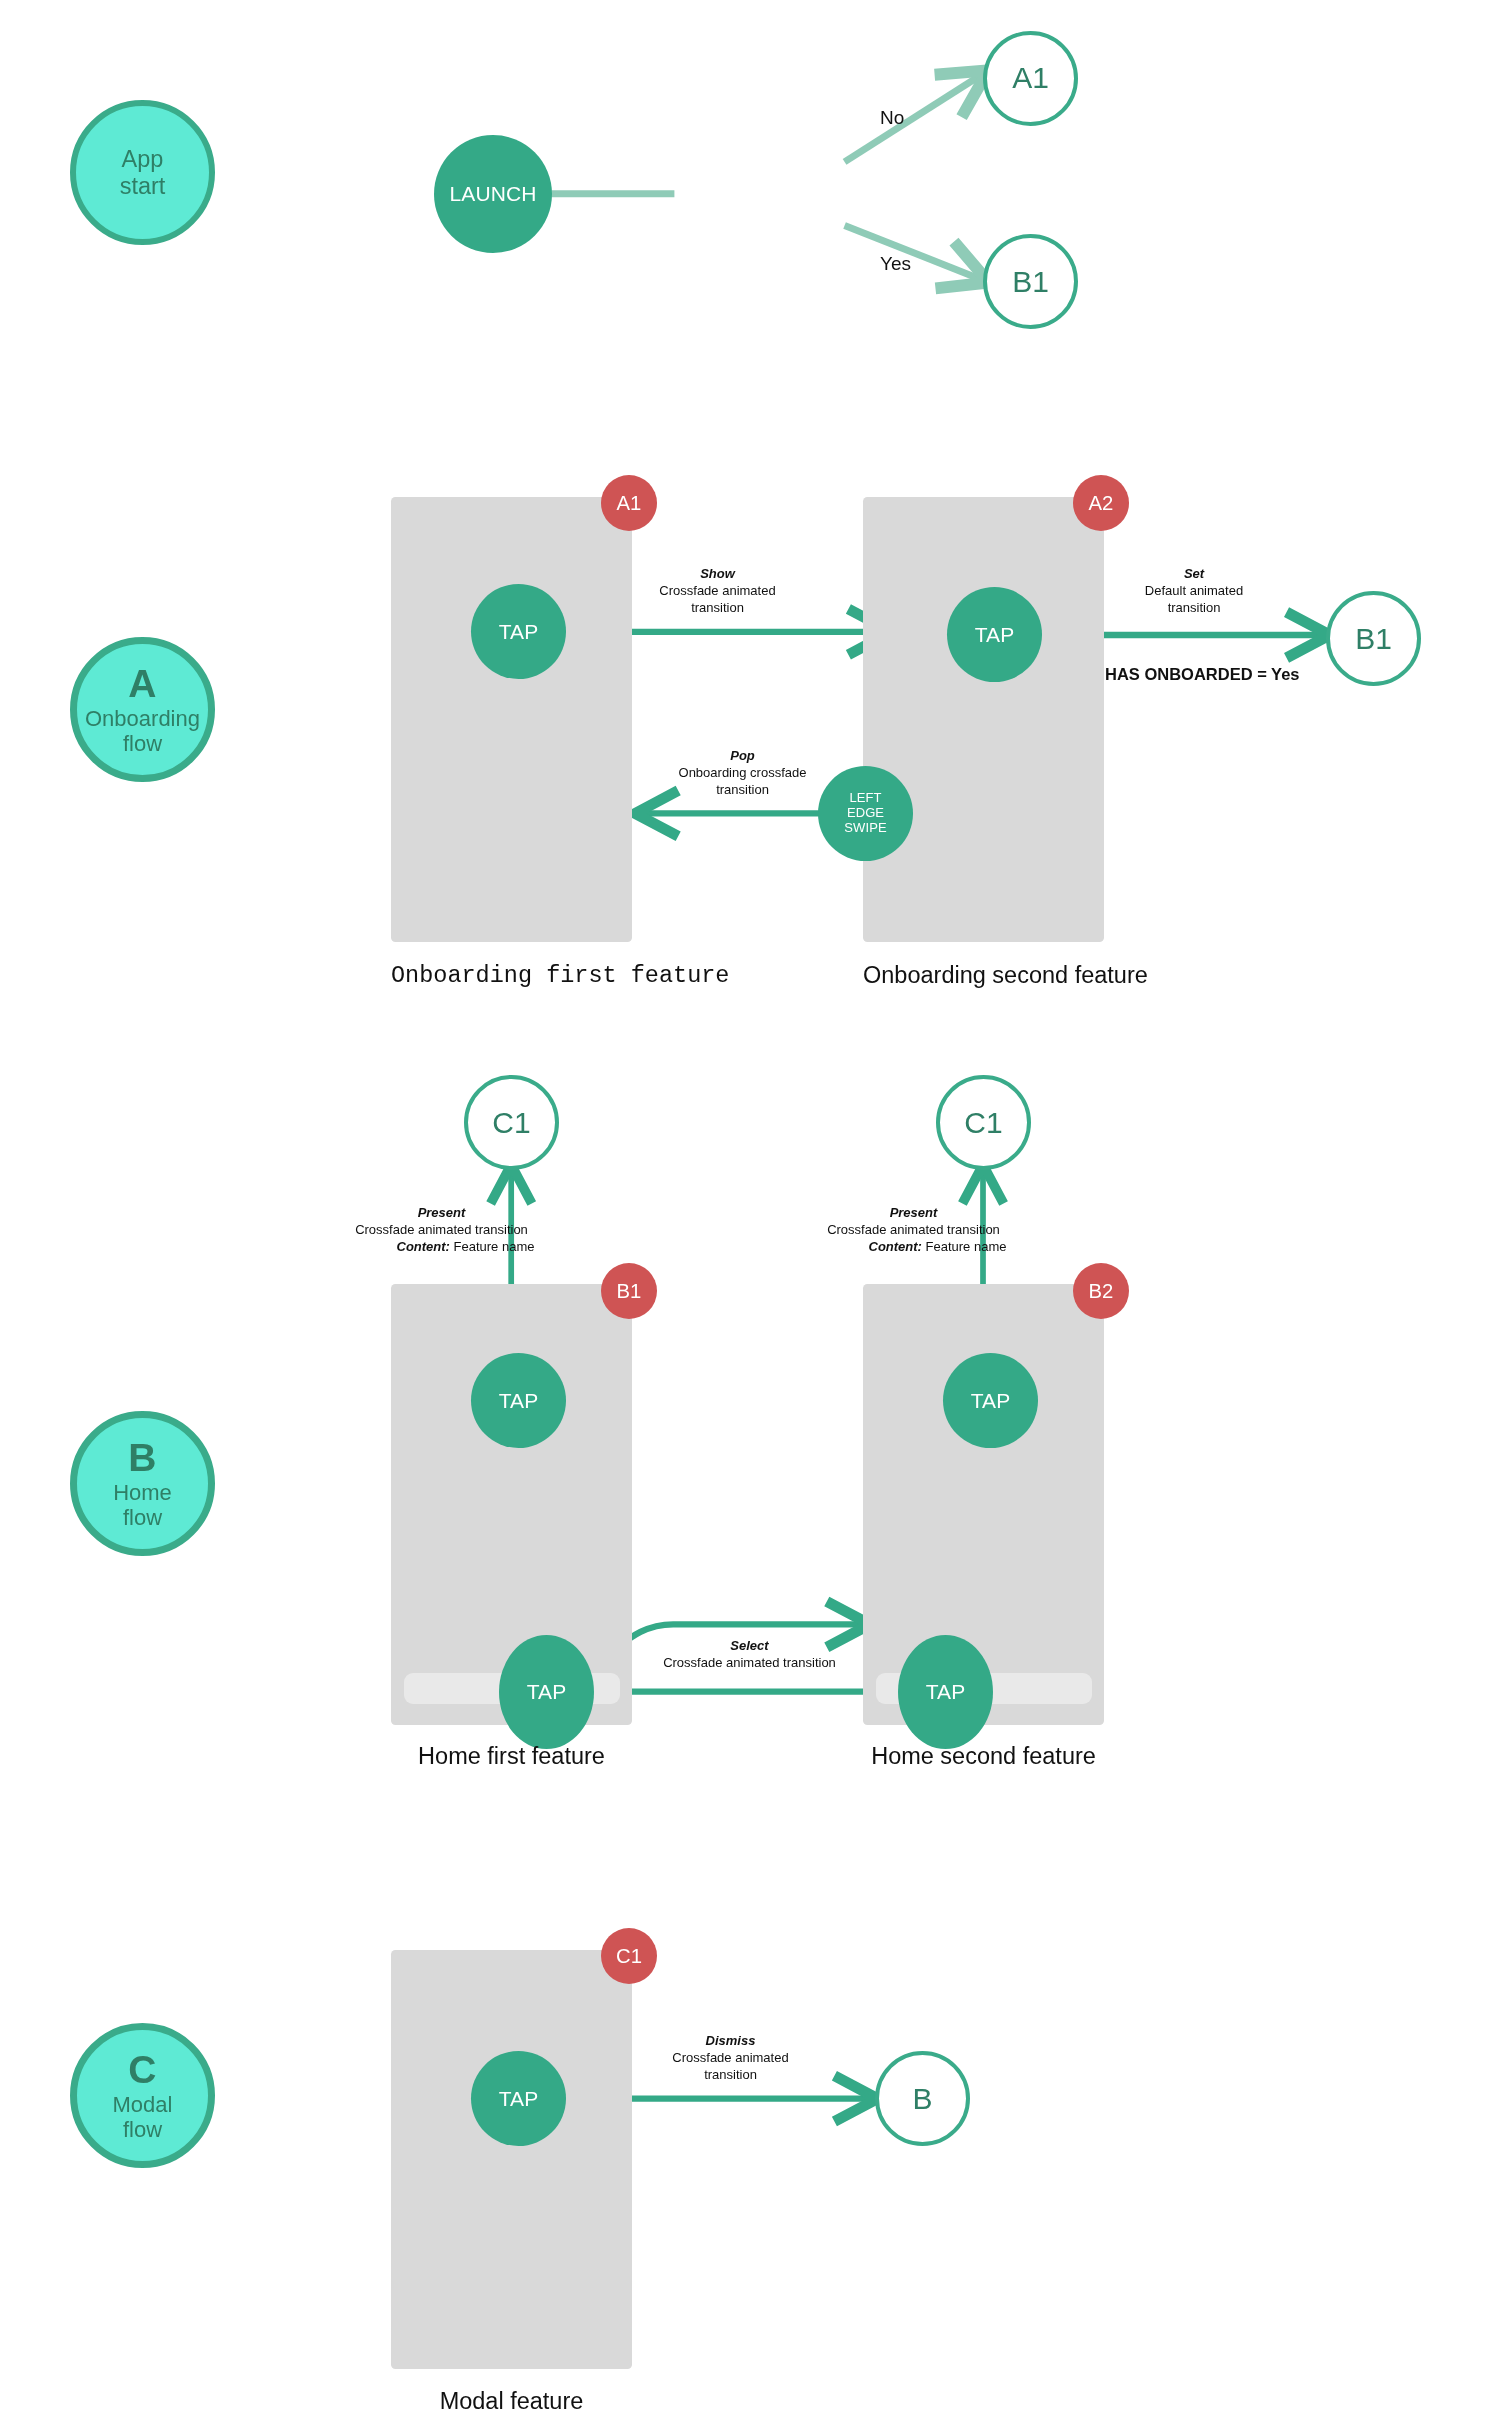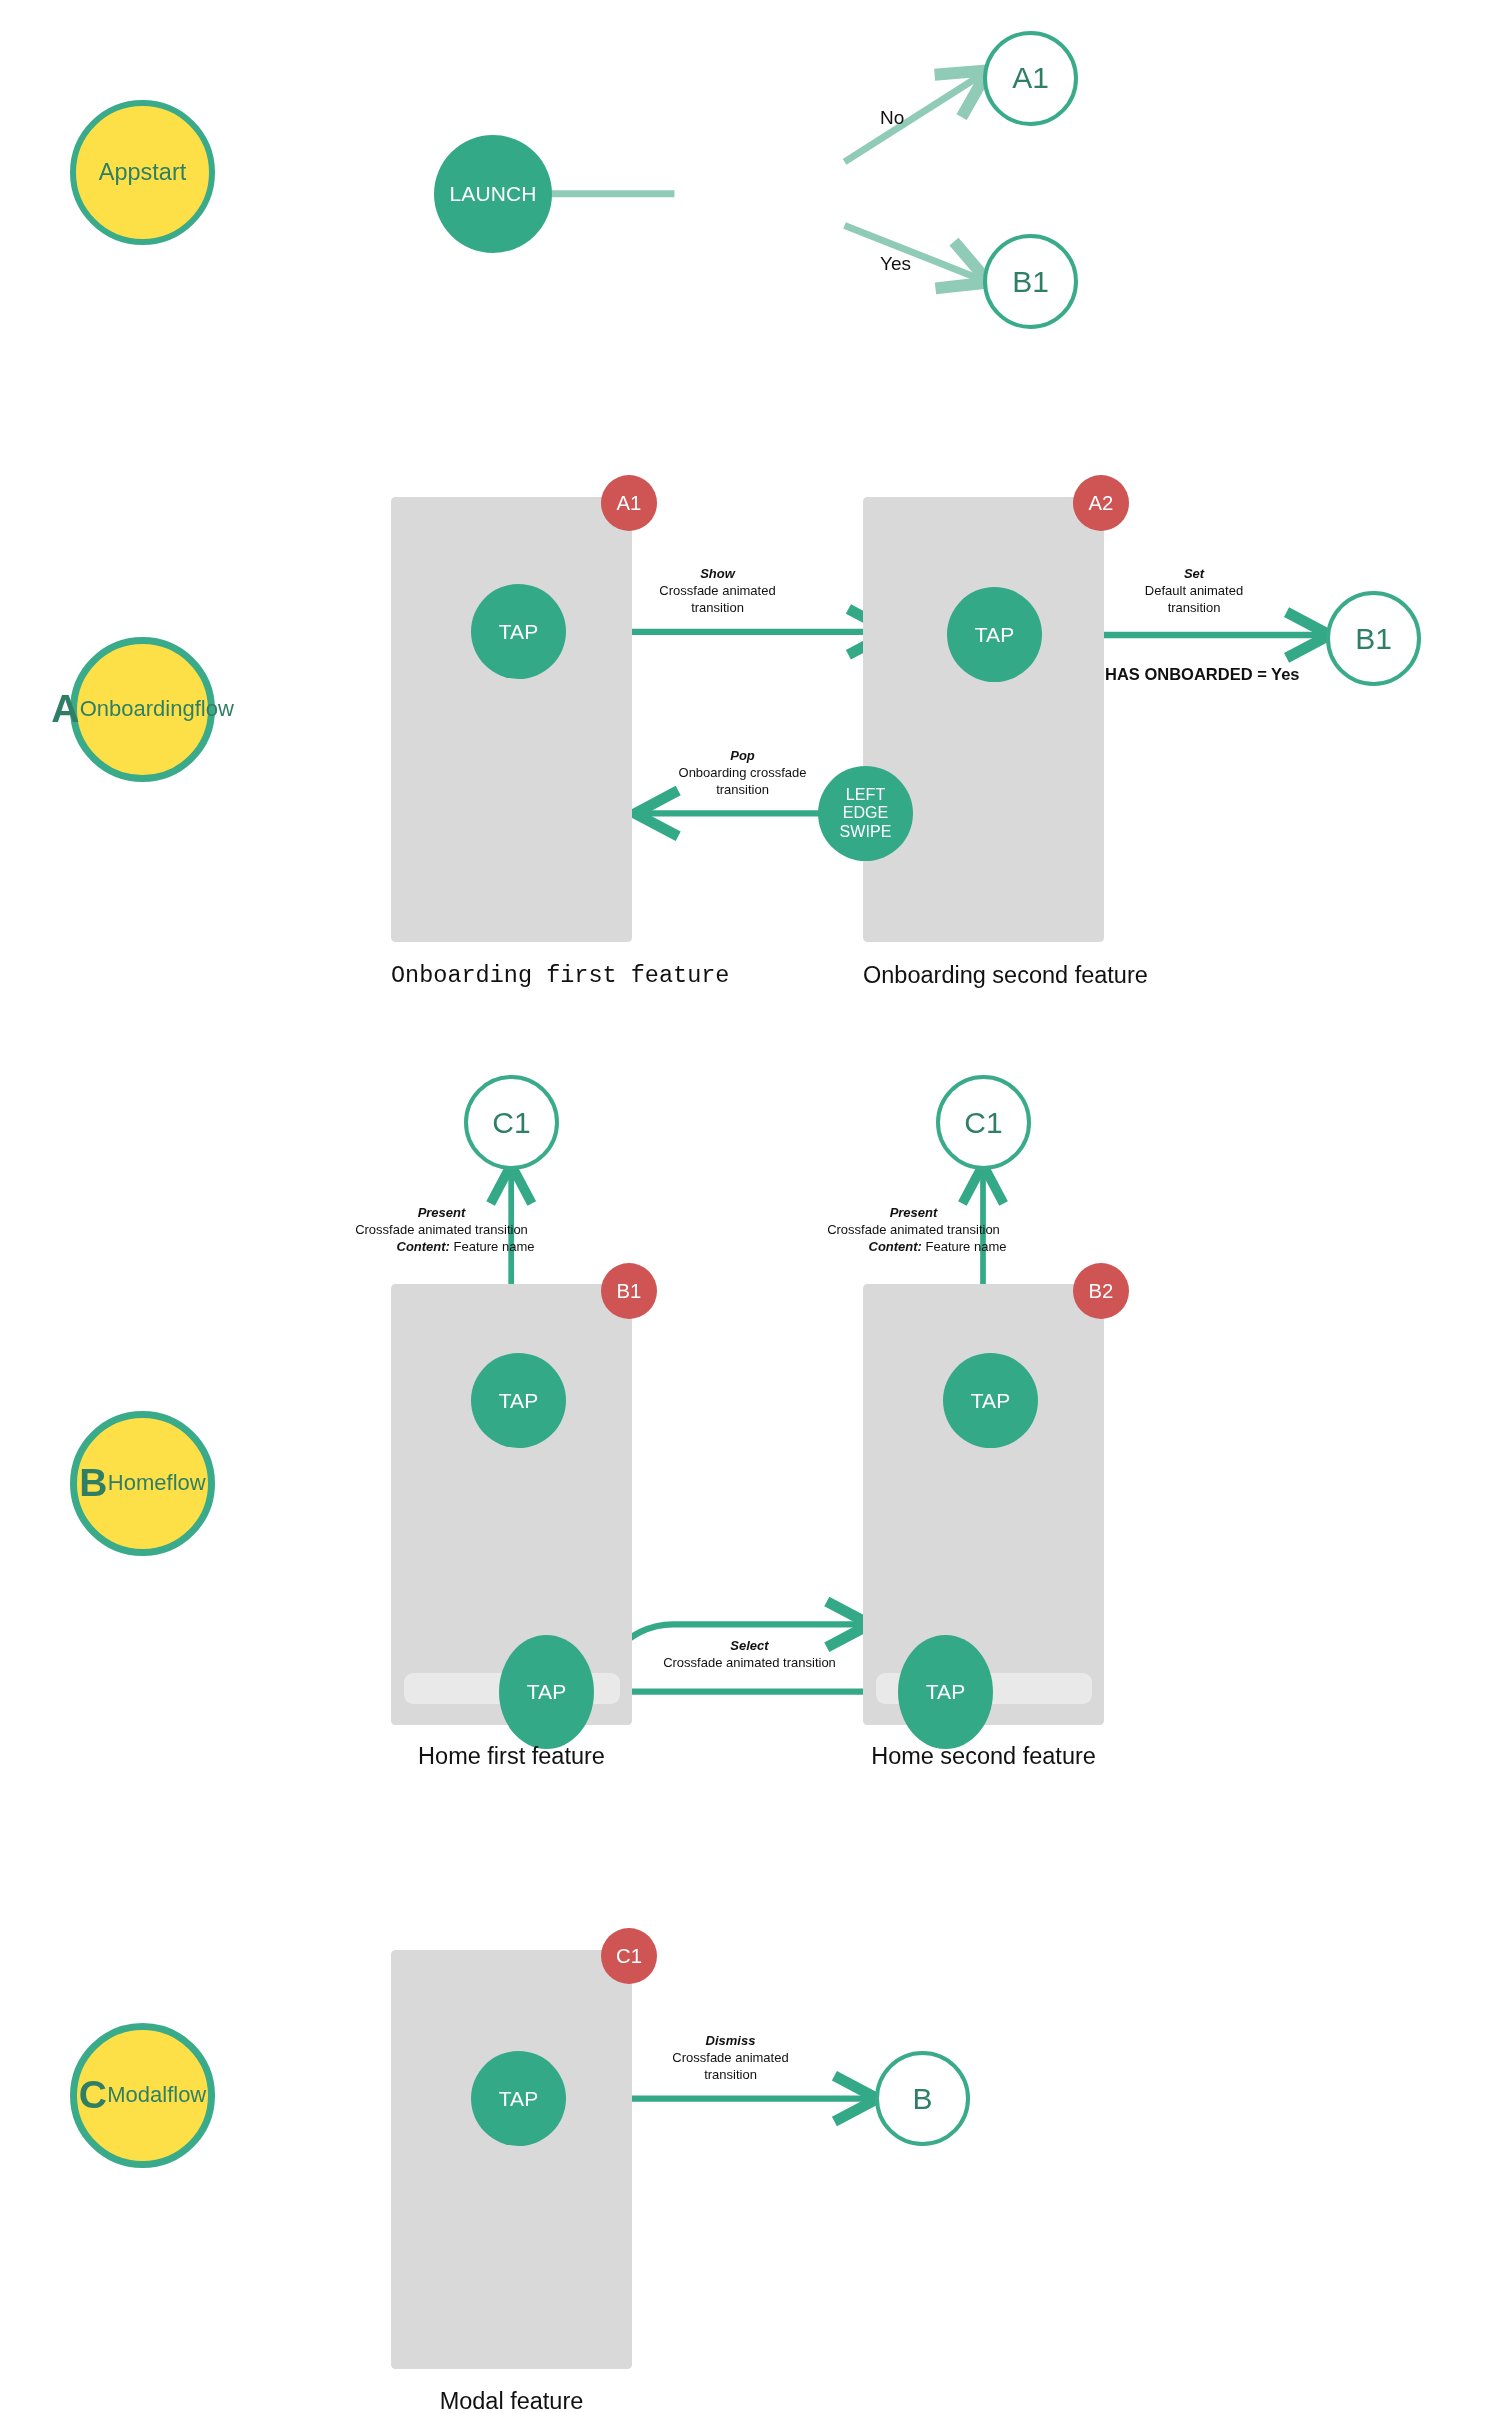--- a/index.html
+++ b/index.html
@@ -16,25 +16,25 @@
     width: 1505px;
     height: 2413px;
     background: #ffffff;
     overflow: hidden;
   }
 
   
   .legend-circle {
     position: absolute;
     border-radius: 50%;
-    background: #fde047;
+    background: #5eead4;
     border: 7px solid #3aab8a;
     box-sizing: border-box;
     display: flex;
-    flex-direction: row;
+    flex-direction: column;
     align-items: center;
     justify-content: center;
     text-align: center;
     color: #2f7f66;
     line-height: 1.12;
   }
   .legend-circle .legend-letter {
     font-size: 39px;
     font-weight: bold;
     letter-spacing: 0.3px;
@@ -71,21 +71,21 @@
     display: flex;
     flex-direction: column;
     align-items: center;
     justify-content: center;
     color: #ffffff;
     font-size: 21px;
     line-height: 1.14;
     text-align: center;
     letter-spacing: 0.1px;
   }
-  .event-ellipse.small-text { font-size: 16px; align-items: center; }
+  .event-ellipse.small-text { font-size: 13px; align-items: center; }
 
   
   .decision-box {
     position: absolute;
     background: #34a987;
     border-radius: 11.4px;
     display: flex;
     align-items: center;
     justify-content: center;
     color: #ffffff;

